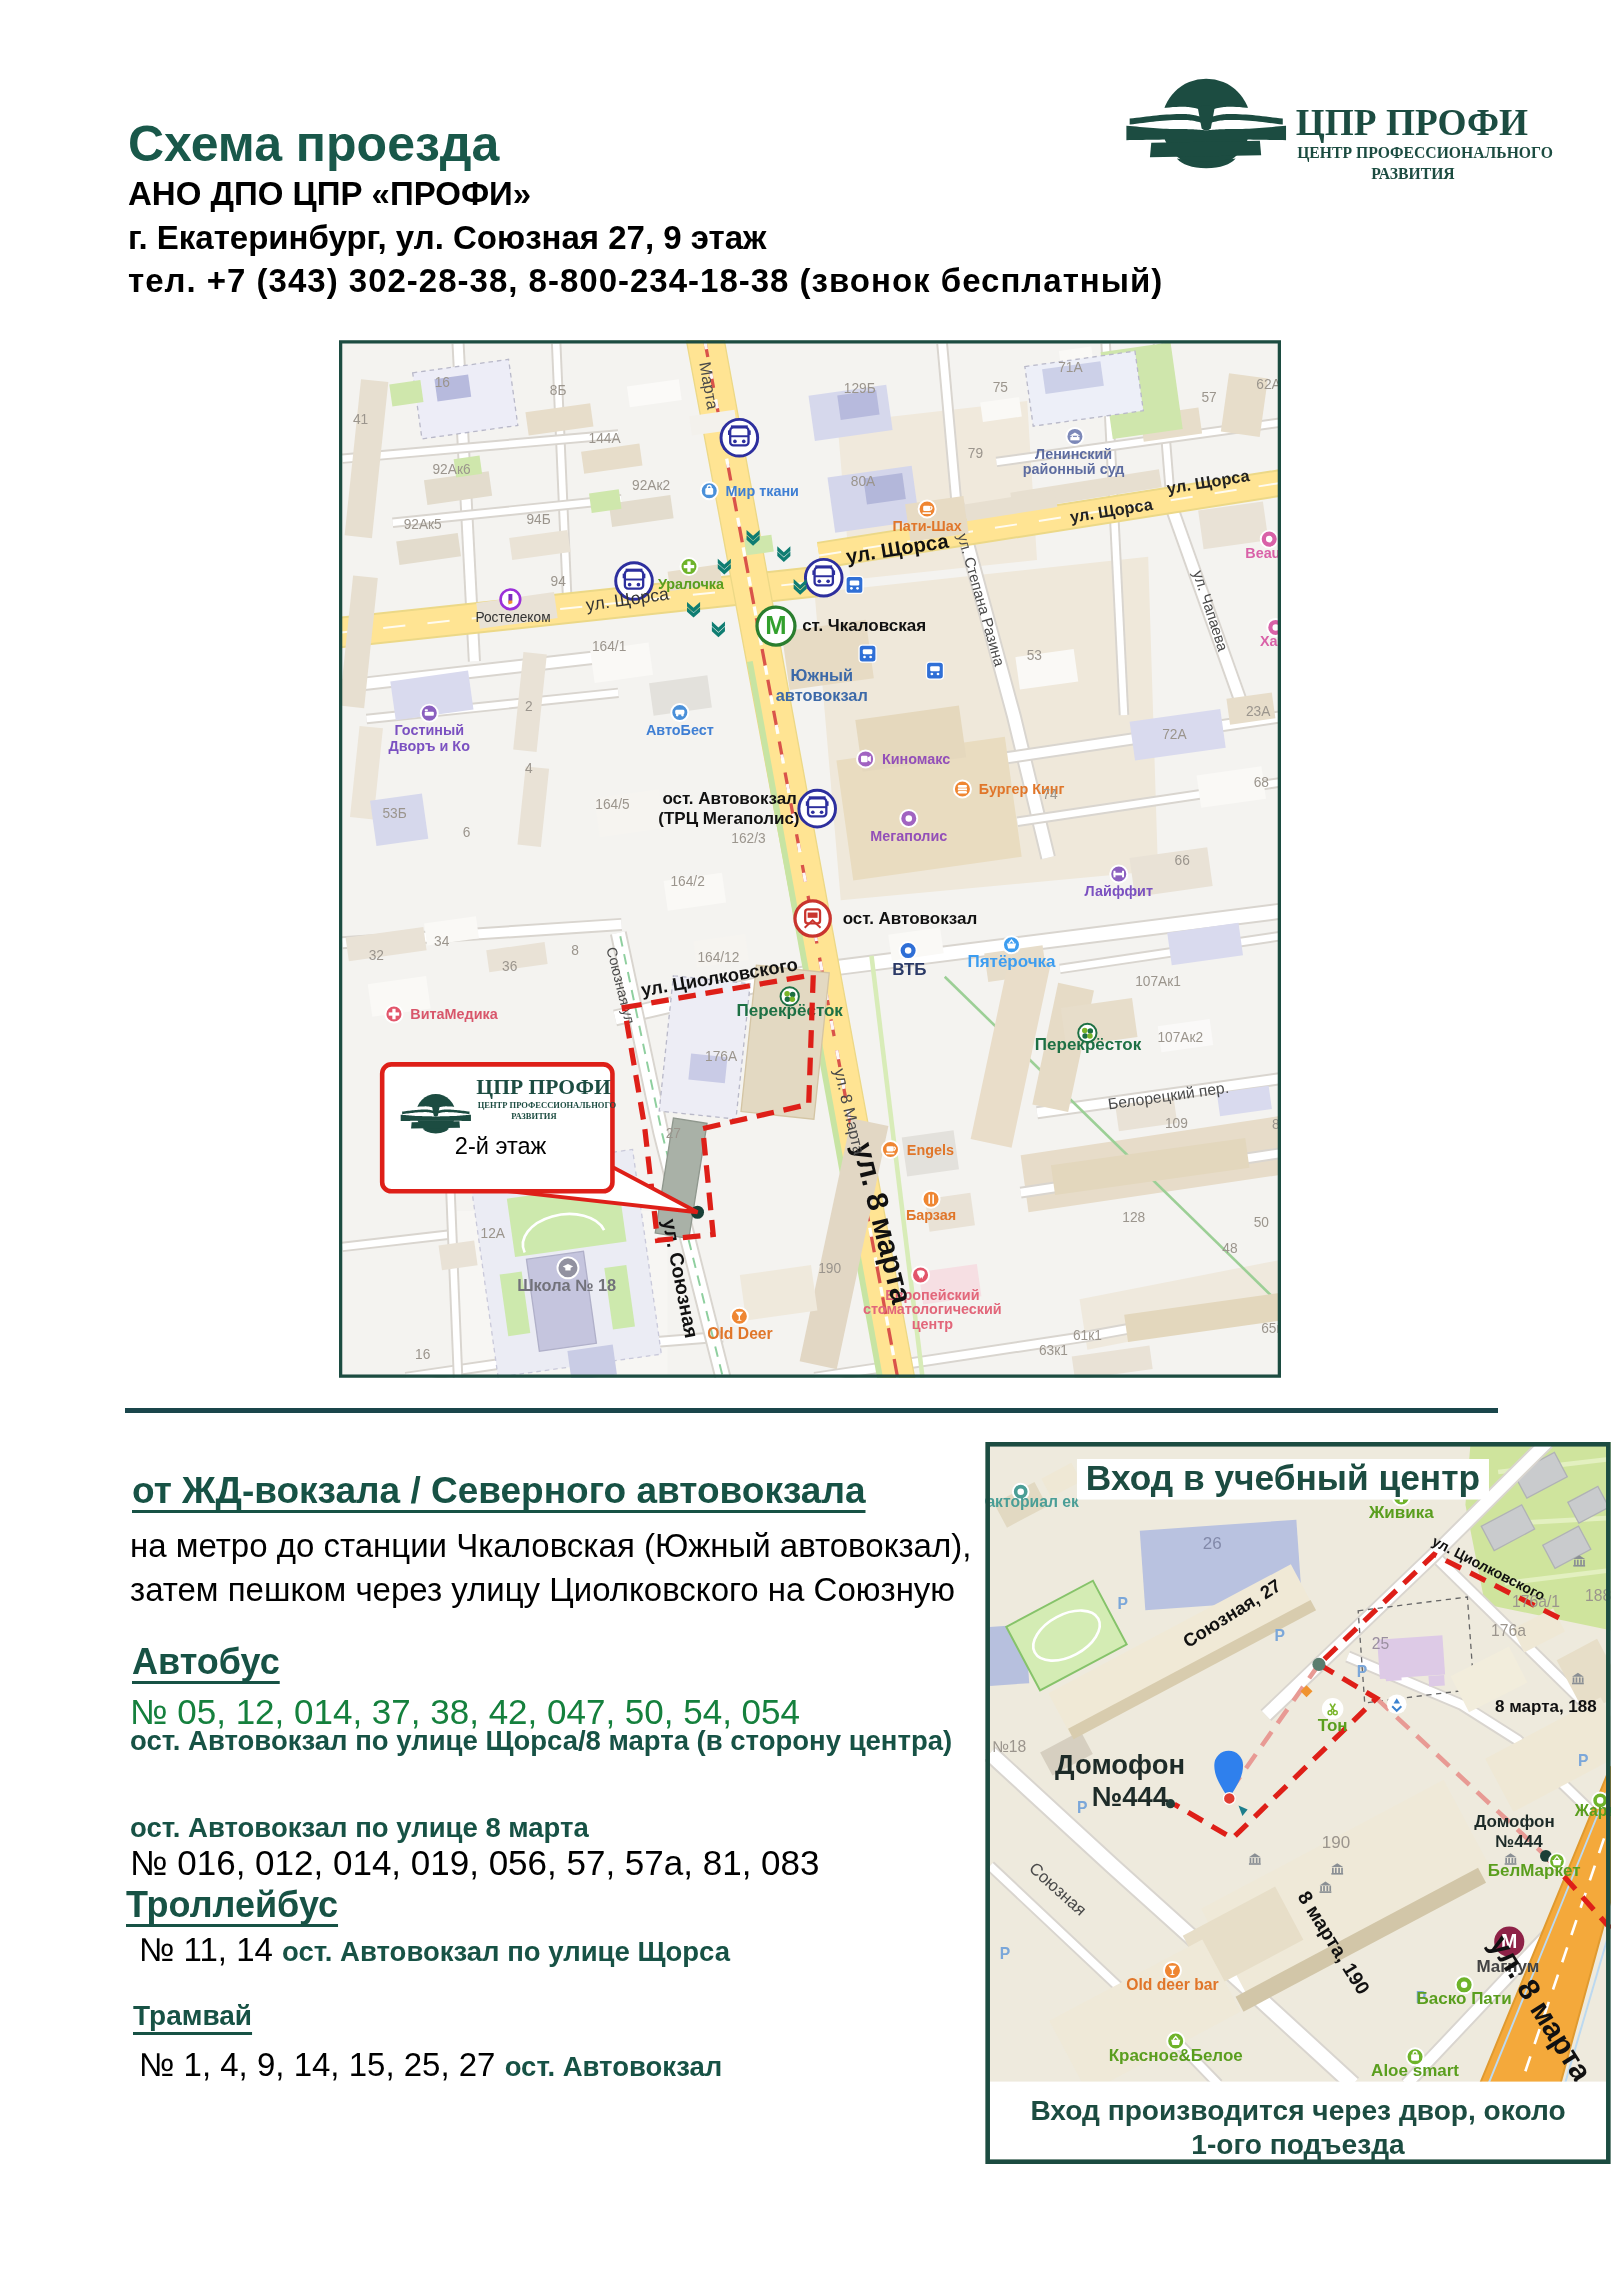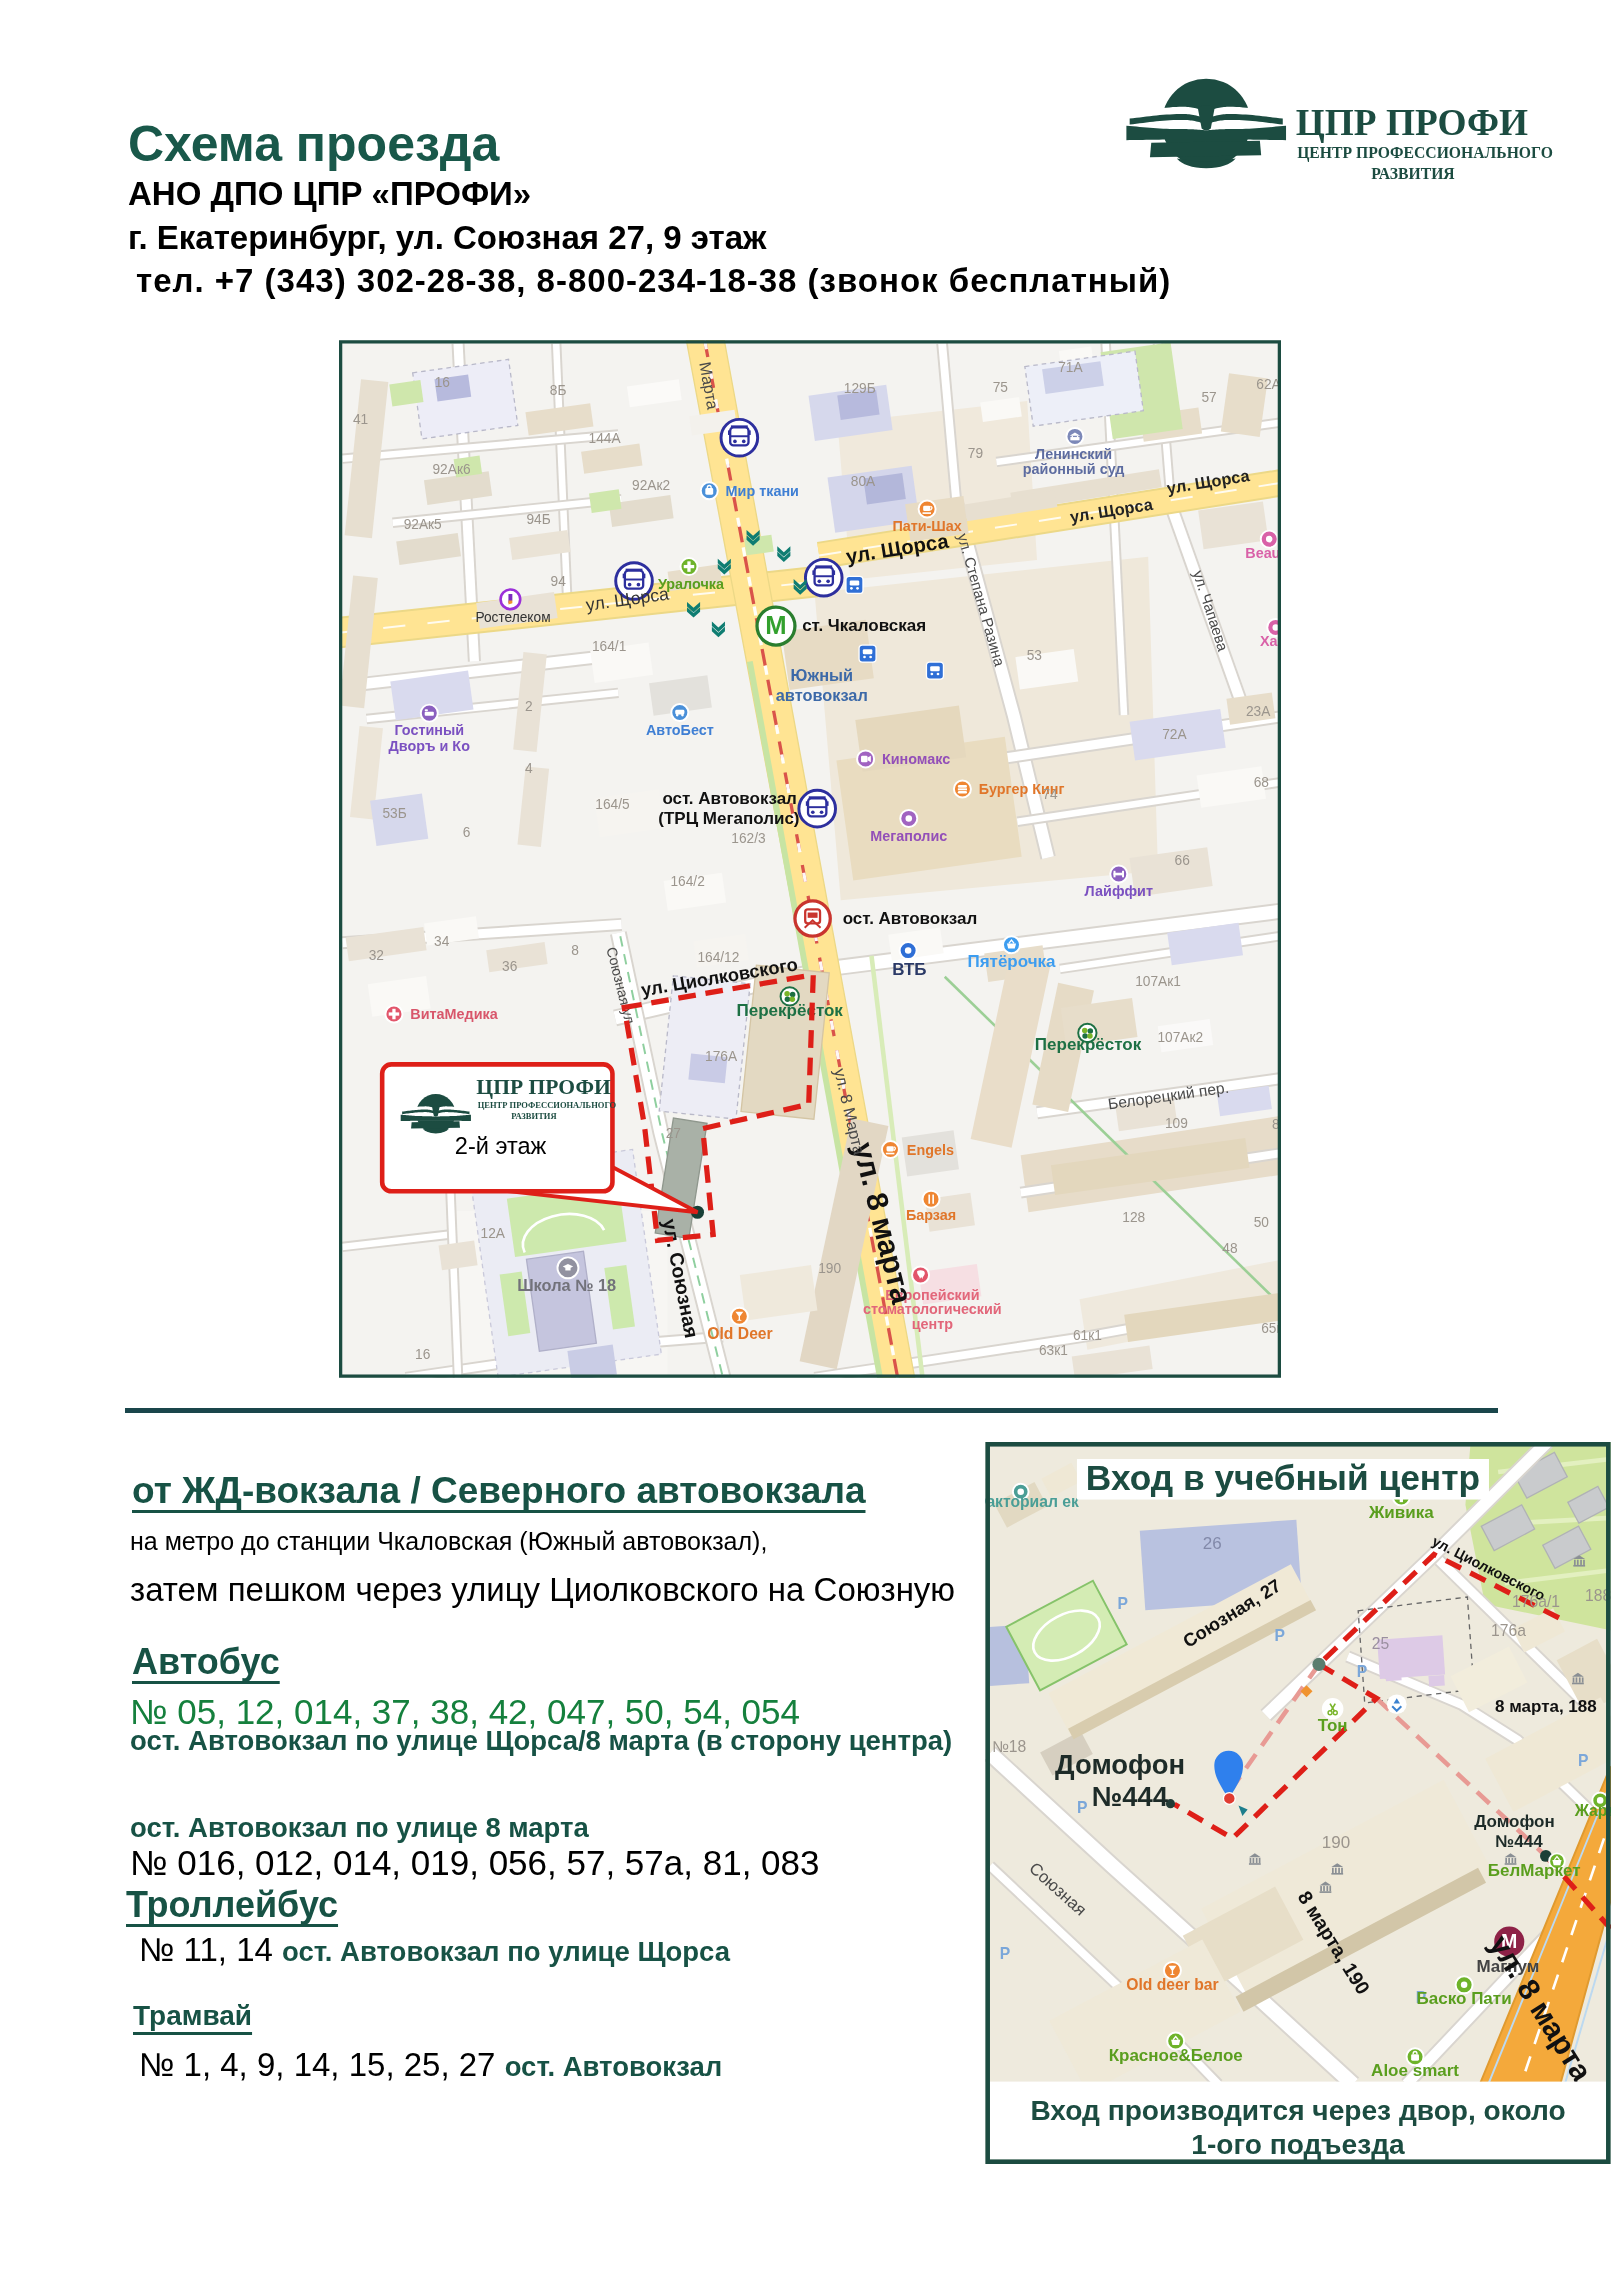--- a/index.html
+++ b/index.html
@@ -1,21 +1,21 @@
 <!DOCTYPE html>
 <html style="font-size:10.5px"><head><meta charset="utf-8">
 <style>
 html,body{margin:0;padding:0;background:#fff;}
 body{width:1623px;height:2295px;position:relative;font-family:"Liberation Sans",sans-serif;}
 .abs{position:absolute;}
 </style></head><body>
 <div class="abs" style="left:128px;top:115px;font-size:50px;font-weight:bold;color:#19584a;">Схема проезда</div>
 <div class="abs" style="left:128px;top:175px;font-size:33px;font-weight:bold;color:#000;">АНО ДПО ЦПР «ПРОФИ»</div>
 <div class="abs" style="left:128px;top:219px;font-size:33px;font-weight:bold;color:#000;">г. Екатеринбург, ул. Союзная 27, 9 этаж</div>
-<div class="abs" style="left:128px;top:262px;font-size:33px;font-weight:bold;color:#000;letter-spacing:1px;margin-left:8px;">тел. +7 (343) 302-28-38, 8-800-234-18-38 (звонок бесплатный)</div>
+<div class="abs" style="left:128px;top:262px;font-size:33px;font-weight:bold;color:#000;letter-spacing:1px;">тел. +7 (343) 302-28-38, 8-800-234-18-38 (звонок бесплатный)</div>
 <svg class="abs" style="left:1112px;top:59px;" width="458" height="144" viewBox="1700 90 700 220">
 <g transform="translate(1844,190) scale(1.0)">
       <circle cy="-2" r="68" fill="#1c4c41"></circle>
       <path d="M-116.0,-16.0 L-111.0,-16.9 L-106.0,-17.8 L-101.0,-18.8 L-96.0,-19.8 L-91.0,-20.8 L-86.0,-21.8 L-81.0,-22.7 L-76.0,-23.5 L-71.0,-24.3 L-66.0,-25.0 L-61.0,-25.6 L-56.0,-26.1 L-51.0,-26.5 L-46.0,-26.8 L-41.0,-26.9 L-36.0,-27.0 L-33.8,-27.0 L-31.5,-26.9 L-29.2,-26.7 L-27.0,-26.5 L-24.8,-26.2 L-22.5,-25.9 L-20.2,-25.5 L-18.0,-25.1 L-15.8,-24.7 L-13.5,-24.1 L-11.2,-23.6 L-9.0,-22.9 L-6.8,-22.3 L-4.5,-21.6 L-2.2,-20.8 L0.0,-20.0 L2.2,-20.8 L4.5,-21.6 L6.8,-22.3 L9.0,-22.9 L11.2,-23.6 L13.5,-24.1 L15.8,-24.7 L18.0,-25.1 L20.2,-25.5 L22.5,-25.9 L24.8,-26.2 L27.0,-26.5 L29.2,-26.7 L31.5,-26.9 L33.8,-27.0 L36.0,-27.0 L41.0,-26.9 L46.0,-26.8 L51.0,-26.5 L56.0,-26.1 L61.0,-25.6 L66.0,-25.0 L71.0,-24.3 L76.0,-23.5 L81.0,-22.7 L86.0,-21.8 L91.0,-20.8 L96.0,-19.8 L101.0,-18.8 L106.0,-17.8 L111.0,-16.9 L116.0,-16.0 L116.0,20.0 L112.5,20.1 L109.0,20.2 L105.5,20.3 L102.0,20.3 L98.5,20.4 L95.0,20.5 L91.5,20.6 L88.0,20.7 L84.5,20.8 L81.0,20.8 L77.5,20.9 L74.0,20.9 L70.5,21.0 L67.0,21.0 L63.5,21.0 L60.0,21.0 L56.2,21.0 L52.5,21.0 L48.8,21.0 L45.0,21.0 L41.2,21.0 L37.5,21.0 L33.8,21.0 L30.0,21.0 L26.2,21.0 L22.5,21.0 L18.8,21.0 L15.0,21.0 L11.2,21.0 L7.5,21.0 L3.8,21.0 L0.0,21.0 L-3.8,21.0 L-7.5,21.0 L-11.2,21.0 L-15.0,21.0 L-18.8,21.0 L-22.5,21.0 L-26.2,21.0 L-30.0,21.0 L-33.8,21.0 L-37.5,21.0 L-41.2,21.0 L-45.0,21.0 L-48.8,21.0 L-52.5,21.0 L-56.2,21.0 L-60.0,21.0 L-63.5,21.0 L-67.0,21.0 L-70.5,21.0 L-74.0,20.9 L-77.5,20.9 L-81.0,20.8 L-84.5,20.8 L-88.0,20.7 L-91.5,20.6 L-95.0,20.5 L-98.5,20.4 L-102.0,20.3 L-105.5,20.3 L-109.0,20.2 L-112.5,20.1 L-116.0,20.0 Z" fill="#fff"></path>
       <path d="M-117.0,-9.0 L-111.9,-9.5 L-106.8,-10.2 L-101.6,-10.8 L-96.5,-11.4 L-91.4,-12.1 L-86.2,-12.7 L-81.1,-13.2 L-76.0,-13.8 L-70.9,-14.3 L-65.8,-14.7 L-60.6,-15.1 L-55.5,-15.4 L-50.4,-15.7 L-45.2,-15.9 L-40.1,-16.0 L-35.0,-16.0 L-32.8,-16.0 L-30.6,-15.9 L-28.4,-15.7 L-26.2,-15.5 L-24.1,-15.2 L-21.9,-14.9 L-19.7,-14.5 L-17.5,-14.1 L-15.3,-13.7 L-13.1,-13.1 L-10.9,-12.6 L-8.8,-11.9 L-6.6,-11.3 L-4.4,-10.6 L-2.2,-9.8 L0.0,-9.0 L2.2,-9.8 L4.4,-10.6 L6.6,-11.3 L8.8,-11.9 L10.9,-12.6 L13.1,-13.1 L15.3,-13.7 L17.5,-14.1 L19.7,-14.5 L21.9,-14.9 L24.1,-15.2 L26.2,-15.5 L28.4,-15.7 L30.6,-15.9 L32.8,-16.0 L35.0,-16.0 L40.1,-16.0 L45.2,-15.9 L50.4,-15.7 L55.5,-15.4 L60.6,-15.1 L65.8,-14.7 L70.9,-14.3 L76.0,-13.8 L81.1,-13.2 L86.2,-12.7 L91.4,-12.1 L96.5,-11.4 L101.6,-10.8 L106.8,-10.2 L111.9,-9.5 L117.0,-9.0 L117.0,0.0 L111.9,-0.5 L106.8,-1.2 L101.6,-1.8 L96.5,-2.4 L91.4,-3.1 L86.2,-3.7 L81.1,-4.2 L76.0,-4.8 L70.9,-5.3 L65.8,-5.7 L60.6,-6.1 L55.5,-6.4 L50.4,-6.7 L45.2,-6.9 L40.1,-7.0 L35.0,-7.0 L32.8,-7.0 L30.6,-6.9 L28.4,-6.7 L26.2,-6.5 L24.1,-6.2 L21.9,-5.9 L19.7,-5.5 L17.5,-5.1 L15.3,-4.7 L13.1,-4.1 L10.9,-3.6 L8.8,-2.9 L6.6,-2.3 L4.4,-1.6 L2.2,-0.8 L0.0,0.0 L-2.2,-0.8 L-4.4,-1.6 L-6.6,-2.3 L-8.8,-2.9 L-10.9,-3.6 L-13.1,-4.1 L-15.3,-4.7 L-17.5,-5.1 L-19.7,-5.5 L-21.9,-5.9 L-24.1,-6.2 L-26.2,-6.5 L-28.4,-6.7 L-30.6,-6.9 L-32.8,-7.0 L-35.0,-7.0 L-40.1,-7.0 L-45.2,-6.9 L-50.4,-6.7 L-55.5,-6.4 L-60.6,-6.1 L-65.8,-5.7 L-70.9,-5.3 L-76.0,-4.8 L-81.1,-4.2 L-86.2,-3.7 L-91.4,-3.1 L-96.5,-2.4 L-101.6,-1.8 L-106.8,-1.2 L-111.9,-0.5 L-117.0,0.0 Z" fill="#1c4c41"></path>
       <path d="M-122.0,2.0 L-116.9,2.4 L-111.8,2.8 L-106.6,3.3 L-101.5,3.7 L-96.4,4.2 L-91.2,4.6 L-86.1,5.0 L-81.0,5.4 L-75.9,5.8 L-70.8,6.1 L-65.6,6.4 L-60.5,6.6 L-55.4,6.8 L-50.2,6.9 L-45.1,7.0 L-40.0,7.0 L-37.5,7.0 L-35.0,7.0 L-32.5,7.1 L-30.0,7.1 L-27.5,7.2 L-25.0,7.3 L-22.5,7.4 L-20.0,7.5 L-17.5,7.7 L-15.0,7.8 L-12.5,8.0 L-10.0,8.2 L-7.5,8.3 L-5.0,8.6 L-2.5,8.8 L0.0,9.0 L2.5,8.8 L5.0,8.6 L7.5,8.3 L10.0,8.2 L12.5,8.0 L15.0,7.8 L17.5,7.7 L20.0,7.5 L22.5,7.4 L25.0,7.3 L27.5,7.2 L30.0,7.1 L32.5,7.1 L35.0,7.0 L37.5,7.0 L40.0,7.0 L45.1,7.0 L50.2,6.9 L55.4,6.8 L60.5,6.6 L65.6,6.4 L70.8,6.1 L75.9,5.8 L81.0,5.4 L86.1,5.0 L91.2,4.6 L96.4,4.2 L101.5,3.7 L106.6,3.3 L111.8,2.8 L116.9,2.4 L122.0,2.0 L122.0,24.0 L117.0,23.9 L112.0,23.8 L107.0,23.7 L102.0,23.7 L97.0,23.6 L92.0,23.5 L87.0,23.4 L82.0,23.3 L77.0,23.2 L72.0,23.2 L67.0,23.1 L62.0,23.1 L57.0,23.0 L52.0,23.0 L47.0,23.0 L42.0,23.0 L39.4,23.0 L36.8,23.0 L34.1,23.0 L31.5,23.0 L28.9,23.0 L26.2,23.0 L23.6,23.0 L21.0,23.0 L18.4,23.0 L15.8,23.0 L13.1,23.0 L10.5,23.0 L7.9,23.0 L5.2,23.0 L2.6,23.0 L0.0,23.0 L-2.6,23.0 L-5.2,23.0 L-7.9,23.0 L-10.5,23.0 L-13.1,23.0 L-15.8,23.0 L-18.4,23.0 L-21.0,23.0 L-23.6,23.0 L-26.2,23.0 L-28.9,23.0 L-31.5,23.0 L-34.1,23.0 L-36.8,23.0 L-39.4,23.0 L-42.0,23.0 L-47.0,23.0 L-52.0,23.0 L-57.0,23.0 L-62.0,23.1 L-67.0,23.1 L-72.0,23.2 L-77.0,23.2 L-82.0,23.3 L-87.0,23.4 L-92.0,23.5 L-97.0,23.6 L-102.0,23.7 L-107.0,23.7 L-112.0,23.8 L-117.0,23.9 L-122.0,24.0 Z" fill="#1c4c41"></path>
       <path d="M-13,-26 Q0,-33 13,-26 L7,6 Q0,12 -7,6 Z" fill="#1c4c41"></path>
       <path d="M-84,28 L82,25 L84,47 L-86,50 Z" fill="#1c4c41"></path>
       <path d="M-45,52 Q0,61 45,52 Q33,66 0,67 Q-33,66 -45,52 Z" fill="#1c4c41"></path>
     </g>
@@ -497,21 +497,21 @@
       <path d="M-45,52 Q0,61 45,52 Q33,66 0,67 Q-33,66 -45,52 Z" fill="#1c4c41"></path>
     </g>
 <text x="728" y="1672" font-family="&quot;Liberation Serif&quot;,serif" font-size="33" fill="#1c4c41" font-weight="bold" text-anchor="start">ЦПР ПРОФИ</text>
 <text x="730" y="1692" font-family="&quot;Liberation Serif&quot;,serif" font-size="13" fill="#1c4c41" font-weight="bold" text-anchor="start">ЦЕНТР ПРОФЕССИОНАЛЬНОГО</text>
 <text x="816" y="1710" font-family="&quot;Liberation Serif&quot;,serif" font-size="13" fill="#1c4c41" font-weight="bold" text-anchor="middle">РАЗВИТИЯ</text>
 <text x="695" y="1763" font-family="&quot;Liberation Sans&quot;,sans-serif" font-size="36" fill="#000" font-weight="normal" text-anchor="start">2-й этаж</text>
 <rect x="520.5" y="521.5" width="1435" height="1581" fill="none" stroke="#1c4c41" stroke-width="5"></rect>
 </svg>
 <div class="abs" style="left:125px;top:1408px;width:1373px;height:4.6px;background:#1a464b;"></div>
 <div class="abs" style="left:132px;top:1470px;white-space:nowrap;"><span style="font-size:37px;color:#175245;font-weight:bold;text-decoration:underline;text-underline-offset:6.5px;text-decoration-thickness:2.6px;text-decoration-skip-ink:none;">от ЖД-вокзала / Северного автовокзала</span></div>
-<div class="abs" style="left:130px;top:1527px;white-space:nowrap;"><span style="font-size:25px;color:#000;font-weight:normal;">на метро до станции Чкаловская (Южный автовокзал),</span></div>
+<div class="abs" style="left:130px;top:1527px;white-space:nowrap;"><span style="font-size:33px;color:#000;font-weight:normal;">на метро до станции Чкаловская (Южный автовокзал),</span></div>
 <div class="abs" style="left:130px;top:1571px;white-space:nowrap;"><span style="font-size:33px;color:#000;font-weight:normal;">затем пешком через улицу Циолковского на Союзную</span></div>
 <div class="abs" style="left:132px;top:1641px;white-space:nowrap;"><span style="font-size:36px;color:#175245;font-weight:bold;text-decoration:underline;text-underline-offset:6.5px;text-decoration-thickness:2.6px;text-decoration-skip-ink:none;">Автобус</span></div>
 <div class="abs" style="left:130px;top:1692px;white-space:nowrap;"><span style="font-size:35px;color:#15803d;font-weight:normal;">№ 05, 12, 014, 37, 38, 42, 047, 50, 54, 054</span></div>
 <div class="abs" style="left:130px;top:1725px;white-space:nowrap;"><span style="font-size:27.5px;color:#175245;font-weight:bold;">ост. Автовокзал по улице Щорса/8 марта (в сторону центра)</span></div>
 <div class="abs" style="left:130px;top:1843px;white-space:nowrap;"><span style="font-size:35px;color:#000;font-weight:normal;">№ 016, 012, 014, 019, 056, 57, 57а, 81, 083</span></div>
 <div class="abs" style="left:130px;top:1812px;white-space:nowrap;text-align:center;"><span style="font-size:27.5px;color:#175245;font-weight:bold;">ост. Автовокзал по улице 8 марта</span></div>
 <div class="abs" style="left:126px;top:1884px;white-space:nowrap;"><span style="font-size:36px;color:#175245;font-weight:bold;text-decoration:underline;text-underline-offset:6.5px;text-decoration-thickness:2.6px;text-decoration-skip-ink:none;">Троллейбус</span></div>
 <div class="abs" style="left:139px;top:1931px;white-space:nowrap;"><span style="font-size:33px;color:#000;font-weight:normal;">№ 11, 14 </span><span style="font-size:27.5px;color:#175245;font-weight:bold;">ост. Автовокзал по улице Щорса</span></div>
 <div class="abs" style="left:133px;top:2000px;white-space:nowrap;"><span style="font-size:28px;color:#175245;font-weight:bold;text-decoration:underline;text-underline-offset:6.5px;text-decoration-thickness:2.6px;text-decoration-skip-ink:none;">Трамвай</span></div>
 <div class="abs" style="left:139px;top:2046px;white-space:nowrap;"><span style="font-size:33px;color:#000;font-weight:normal;">№ 1, 4, 9, 14, 15, 25, 27 </span><span style="font-size:27.5px;color:#175245;font-weight:bold;">ост. Автовокзал</span></div>

